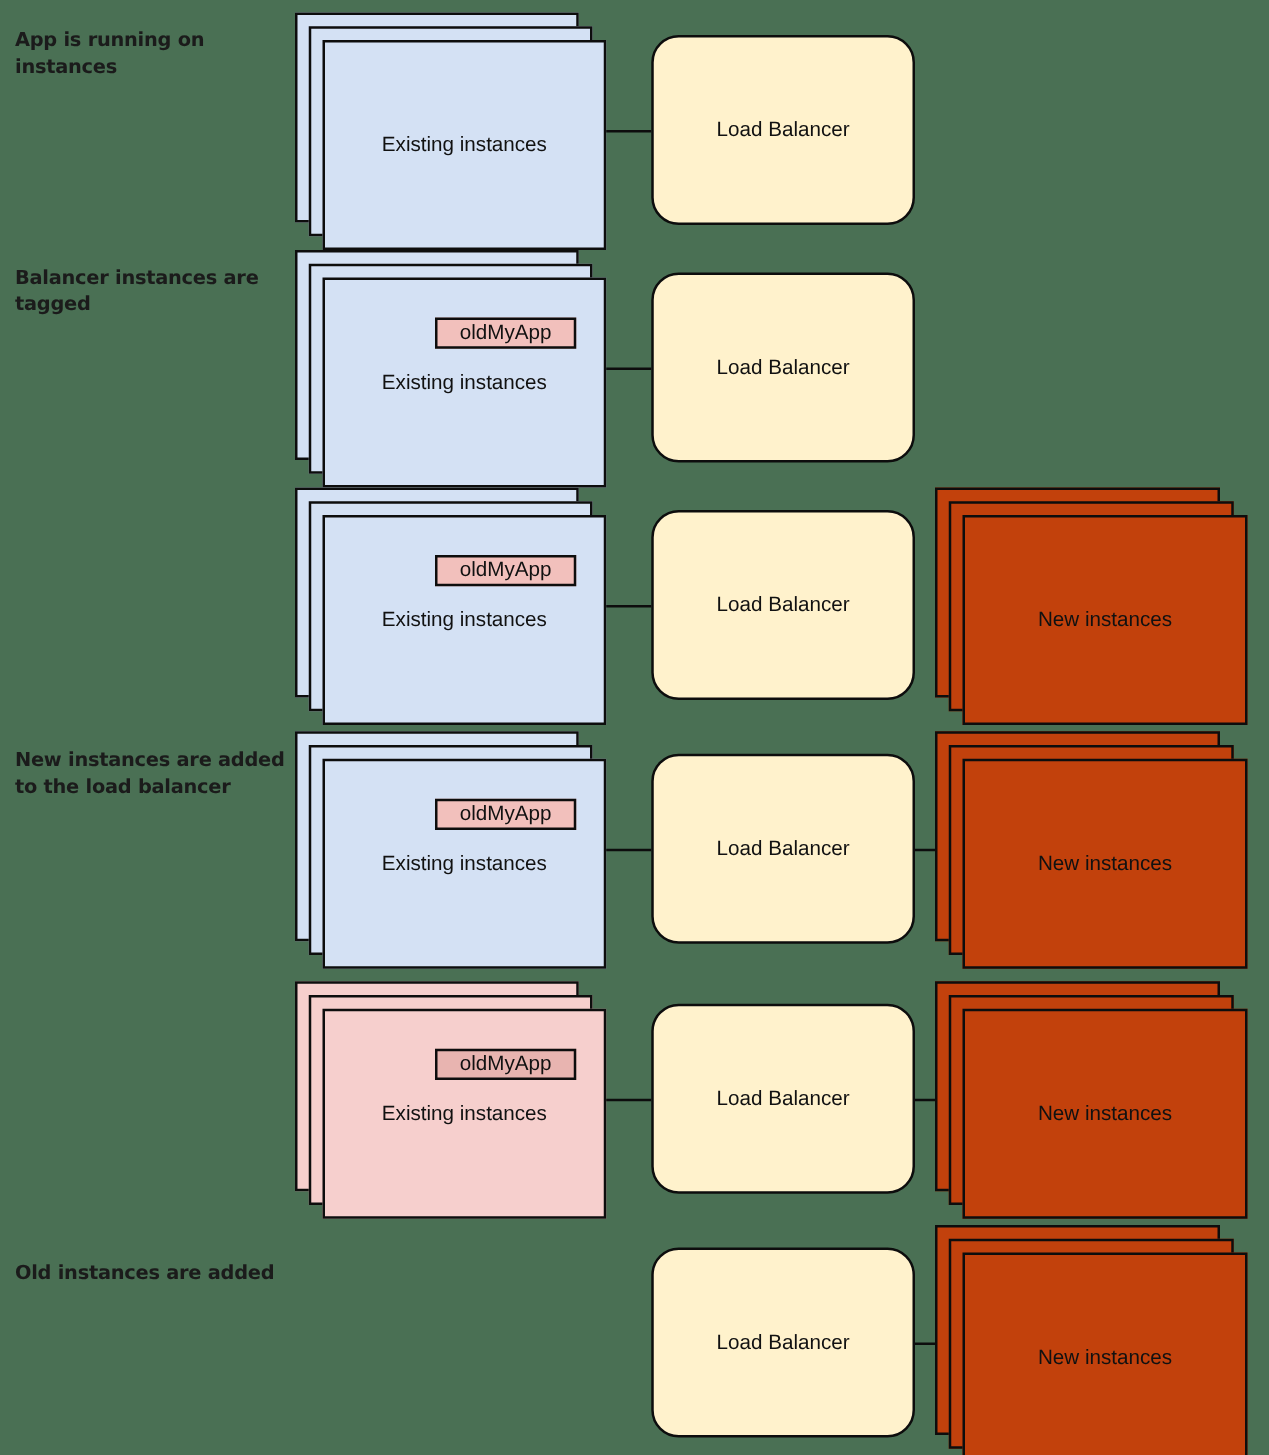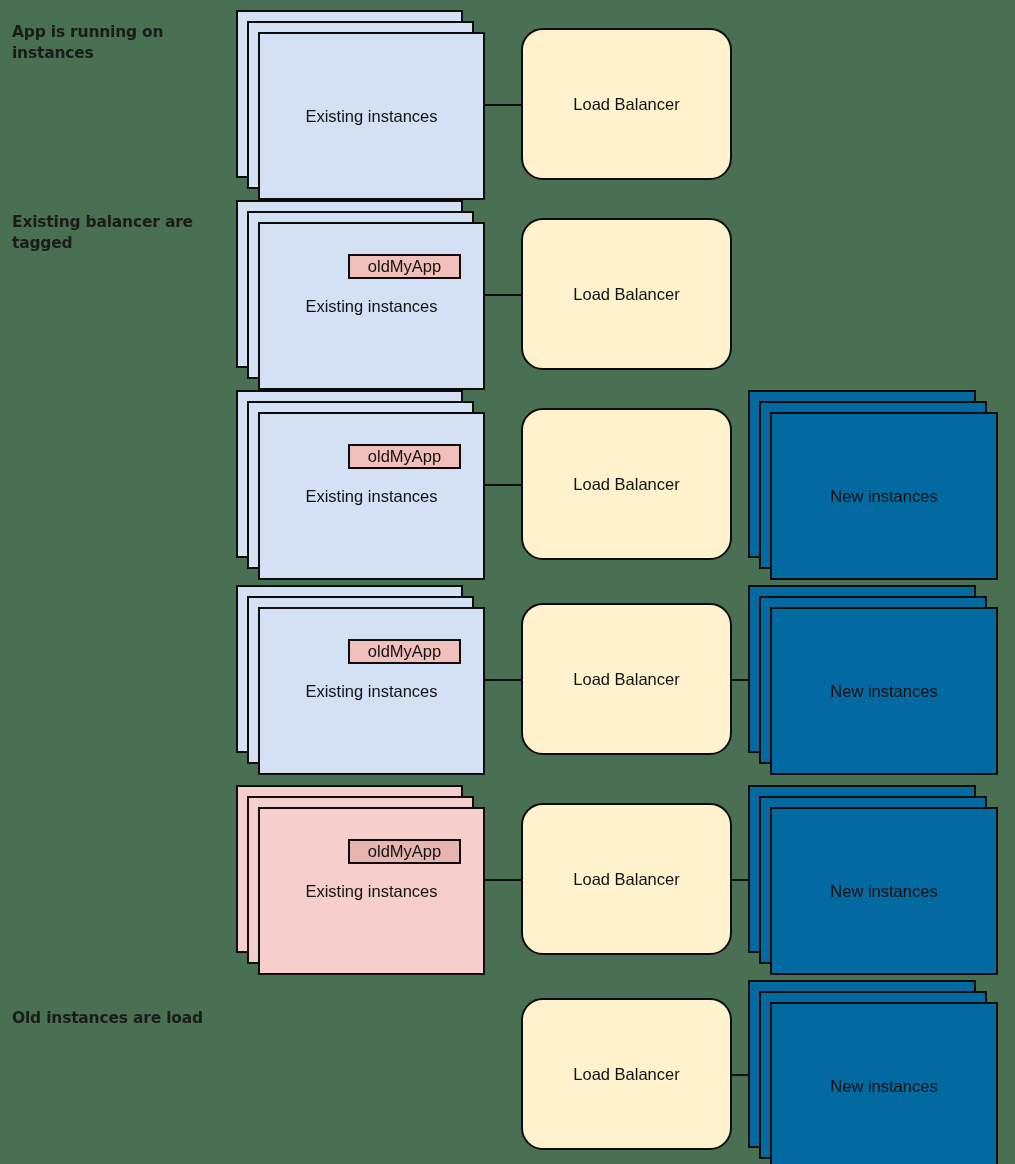--- a/index.html
+++ b/index.html
@@ -50,21 +50,21 @@
     width: 100%;
     text-align: center;
     font-family: "Liberation Sans", sans-serif;
     font-size: 16.5px;
     color: #111111;
     white-space: nowrap;
   }
 
   
   .fill-blue  { background: #d4e1f4; }
-  .fill-green { background: #0369a1; }
+  .fill-green { background: #c2410c; }
   .fill-pink  { background: #f6cfcd; }
 
   
   .tag {
     position: absolute;
     box-sizing: border-box;
     border: 2px solid #0d0d0d;
     display: flex;
     align-items: center;
     justify-content: center;
@@ -107,21 +107,21 @@
 instances</div>
     <div class="stack" style="left: 236px; top: 10px; width: 249px; height: 190px;">
       <div class="card fill-blue" style="left: 0px; top: 0px; width: 227px; height: 168px;"></div>
       <div class="card fill-blue" style="left: 11px; top: 11px; width: 227px; height: 168px;"></div>
       <div class="card fill-blue" style="left: 22px; top: 22px; width: 227px; height: 168px;">
         <div class="card-title" style="top: 73px;">Existing instances</div>
       </div>
     </div>
     <div class="lb" style="left: 521px; top: 28px; width: 211px; height: 152px;">Load Balancer</div>
     <div class="conn" style="left: 485px; top: 104px; width: 36px;"></div>
-    <div class="row-label" style="left: 12px; top: 212px;">Existing balancer are
+    <div class="row-label" style="left: 12px; top: 212px;">Balancer instances are
 tagged</div>
     <div class="stack" style="left: 236px; top: 200px; width: 249px; height: 190px;">
       <div class="card fill-blue" style="left: 0px; top: 0px; width: 227px; height: 168px;"></div>
       <div class="card fill-blue" style="left: 11px; top: 11px; width: 227px; height: 168px;"></div>
       <div class="card fill-blue" style="left: 22px; top: 22px; width: 227px; height: 168px;">
         <div class="card-title" style="top: 73px;">Existing instances</div>
         <div class="tag tag-on-blue" style="left: 88px; top: 30px; width: 113px; height: 25px;">oldMyApp</div>
       </div>
     </div>
     <div class="lb" style="left: 521px; top: 218px; width: 211px; height: 152px;">Load Balancer</div>
@@ -136,20 +136,22 @@
     </div>
     <div class="lb" style="left: 521px; top: 408px; width: 211px; height: 152px;">Load Balancer</div>
     <div class="stack" style="left: 748px; top: 390px; width: 250px; height: 190px;">
       <div class="card fill-green" style="left: 0px; top: 0px; width: 228px; height: 168px;"></div>
       <div class="card fill-green" style="left: 11px; top: 11px; width: 228px; height: 168px;"></div>
       <div class="card fill-green" style="left: 22px; top: 22px; width: 228px; height: 168px;">
         <div class="card-title" style="top: 73px;">New instances</div>
       </div>
     </div>
     <div class="conn" style="left: 485px; top: 484px; width: 36px;"></div>
+    <div class="row-label" style="left: 12px; top: 598px;">New instances are added
+to the load balancer</div>
     <div class="stack" style="left: 236px; top: 585px; width: 249px; height: 190px;">
       <div class="card fill-blue" style="left: 0px; top: 0px; width: 227px; height: 168px;"></div>
       <div class="card fill-blue" style="left: 11px; top: 11px; width: 227px; height: 168px;"></div>
       <div class="card fill-blue" style="left: 22px; top: 22px; width: 227px; height: 168px;">
         <div class="card-title" style="top: 73px;">Existing instances</div>
         <div class="tag tag-on-blue" style="left: 88px; top: 30px; width: 113px; height: 25px;">oldMyApp</div>
       </div>
     </div>
     <div class="lb" style="left: 521px; top: 603px; width: 211px; height: 152px;">Load Balancer</div>
     <div class="stack" style="left: 748px; top: 585px; width: 250px; height: 190px;">
@@ -172,21 +174,21 @@
     <div class="lb" style="left: 521px; top: 803px; width: 211px; height: 152px;">Load Balancer</div>
     <div class="stack" style="left: 748px; top: 785px; width: 250px; height: 190px;">
       <div class="card fill-green" style="left: 0px; top: 0px; width: 228px; height: 168px;"></div>
       <div class="card fill-green" style="left: 11px; top: 11px; width: 228px; height: 168px;"></div>
       <div class="card fill-green" style="left: 22px; top: 22px; width: 228px; height: 168px;">
         <div class="card-title" style="top: 73px;">New instances</div>
       </div>
     </div>
     <div class="conn" style="left: 485px; top: 879px; width: 36px;"></div>
     <div class="conn" style="left: 732px; top: 879px; width: 16px;"></div>
-    <div class="row-label" style="left: 12px; top: 1008px;">Old instances are load</div>
+    <div class="row-label" style="left: 12px; top: 1008px;">Old instances are added</div>
     <div class="lb" style="left: 521px; top: 998px; width: 211px; height: 152px;">Load Balancer</div>
     <div class="stack" style="left: 748px; top: 980px; width: 250px; height: 190px;">
       <div class="card fill-green" style="left: 0px; top: 0px; width: 228px; height: 168px;"></div>
       <div class="card fill-green" style="left: 11px; top: 11px; width: 228px; height: 168px;"></div>
       <div class="card fill-green" style="left: 22px; top: 22px; width: 228px; height: 168px;">
         <div class="card-title" style="top: 73px;">New instances</div>
       </div>
     </div>
     <div class="conn" style="left: 732px; top: 1074px; width: 16px;"></div>
   </div>

